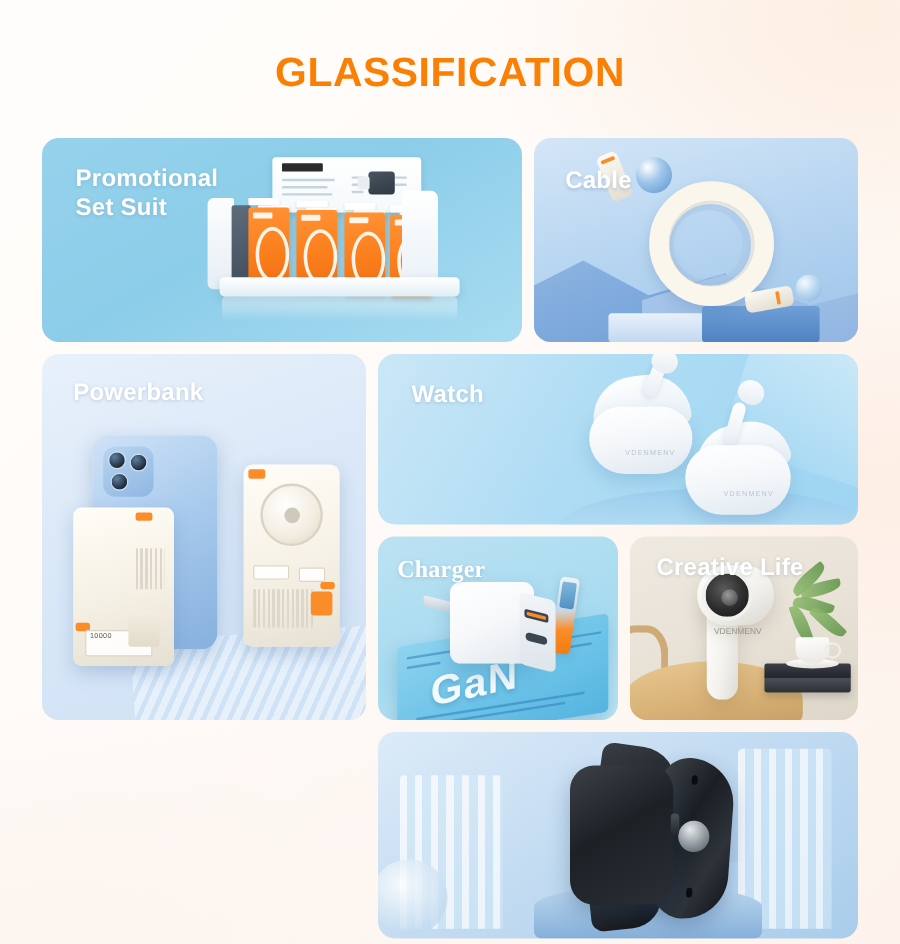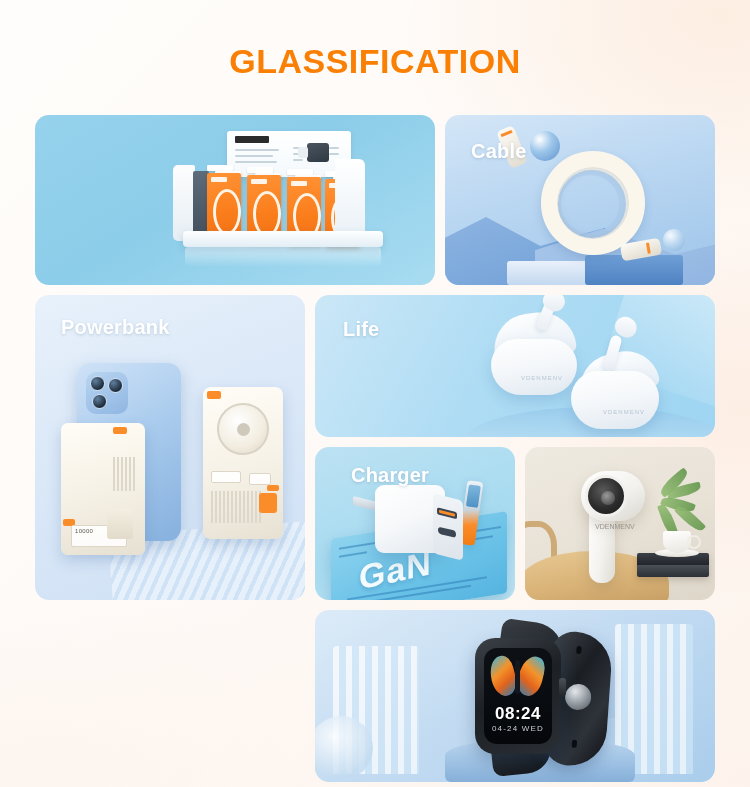--- a/index.html
+++ b/index.html
@@ -74,21 +74,21 @@
   #c-audio    { background: linear-gradient(120deg,#cbe7f7 0%,#aedcf4 45%,#9ed5f2 100%); }
   #c-charger  { background: linear-gradient(160deg,#bce2f3 0%,#a8dbf0 55%,#bfe5f4 100%); }
   #c-creative { background: linear-gradient(160deg,#efeae1 0%,#e8e2d7 50%,#ddd6c9 100%); }
   #c-incar    { background: linear-gradient(160deg,#1d4f85 0%,#1c4d83 35%,#2f6ea6 75%,#4b8ec2 100%); }
   #c-watch    { background: linear-gradient(150deg,#dcebf8 0%,#c4dcf2 45%,#a9cdec 100%); }
 
   .lbl-promo    { left: 28px; top: 22px; }
   .lbl-cable    { left: 26px; top: 24px; }
   .lbl-power    { left: 26px; top: 20px; }
   .lbl-audio    { left: 28px; top: 22px; }
-  .lbl-charger  { left: 36px; top: 16px; }
+  .lbl-charger  { left: 16px; top: 16px; font-family: Liberation Serif, serif; }
   .lbl-creative { left: 22px; top: 14px; }
   .lbl-incar    { left: 28px; top: 20px; text-shadow: 0 1px 4px rgba(10,35,70,0.45); }
   .lbl-watch    { left: 28px; top: 24px; }
 
   
   .art { position: absolute; inset: 0; z-index: 5; }
   .sh  { position: absolute; }
 
   
   .promo-base { left: 148px; top: 116px; width: 200px; height: 16px; background: linear-gradient(180deg,#ffffff,#e2eef5); border-radius: 4px; box-shadow: 0 3px 7px rgba(60,110,140,0.22); }
@@ -241,20 +241,22 @@
       <div class="sh pack" style="left:212px; top:60px;"></div>
       <div class="sh ptab" style="left:252px; top:54px;"></div>
       <div class="sh ptab" style="left:260px; top:60px;"></div>
       <div class="sh pack" style="left:252px; top:62px;"></div>
       <div class="sh ptab" style="left:290px; top:56px;"></div>
       <div class="sh ptab" style="left:298px; top:62px;"></div>
       <div class="sh pack" style="left:290px; top:64px;"></div>
       <div class="sh promo-side2"></div>
       <div class="sh promo-base"></div>
     </div>
+    <div class="card-label lbl-promo">Promotional
+Set Suit</div>
   </div>
 
   <div class="card" id="c-power">
     <div class="art">
       <div class="sh pb-lines"></div>
       <div class="sh pb-phone">
         <div class="pb-cam">
           <div class="pb-lens" style="left:4px; top:4px;"></div>
           <div class="pb-lens" style="left:22px; top:6px;"></div>
           <div class="pb-lens" style="left:6px; top:22px;"></div>
@@ -311,21 +313,21 @@
         <div class="au-logo" style="left:30px; top:36px;">VDENMENV</div>
       </div>
 
       <div class="sh au-lid" style="left:262px; top:58px; width:80px; height:42px; transform: rotate(-14deg);"></div>
       <div class="sh au-bud" style="left:292px; top:40px; width:11px; height:36px; transform: rotate(16deg);"></div>
       <div class="sh au-budhead" style="left:300px; top:22px; transform: rotate(28deg);"></div>
       <div class="sh au-case" style="left:256px; top:76px; width:88px; height:58px;">
         <div class="au-logo" style="left:32px; top:38px;">VDENMENV</div>
       </div>
     </div>
-    <div class="card-label lbl-audio">Life</div>
+    <div class="card-label lbl-audio">Watch</div>
   </div>
 
   <div class="card" id="c-charger">
     <div class="art">
       <div class="sh ch-board">
         <div class="ch-trace" style="left:8px; top:10px; width:36px; height:2px;"></div>
         <div class="ch-trace" style="left:8px; top:18px; width:28px; height:2px;"></div>
         <div class="ch-trace" style="left:140px; top:14px; width:30px; height:2px;"></div>
         <div class="ch-trace" style="left:140px; top:22px; width:22px; height:2px;"></div>
         <div class="ch-trace" style="left:16px; top:62px; width:140px; height:2px;"></div>
@@ -359,45 +361,37 @@
       <div class="sh cl-books"></div>
       <div class="sh cl-saucer"></div>
       <div class="sh cl-cup"></div>
       <div class="sh cl-fan-body">
           <div class="cl-fan-logo">VDENMENV</div>
         </div>
       <div class="sh cl-fan-head">
           <div class="cl-fan-grill"></div>
         </div>
     </div>
+    <div class="card-label lbl-creative">Creative Life</div>
   </div>
 
 
   <div class="card" id="c-watch">
     <div class="art">
       <div class="sh sw-arch"></div>
       <div class="sh sw-curtain" style="left:18px; top:36px; width:86px; height:128px;"></div>
       <div class="sh sw-curtain" style="left:300px; top:14px; width:78px; height:150px;"></div>
       <div class="sh sw-circle"></div>
       <div class="sh sw-podium"></div>
       <div class="sh sw-band-top"></div>
       <div class="sh sw-band-bot"></div>
       <div class="sh sw-strap">
         <div class="sw-buckle"></div>
         <div class="sw-hole" style="left:26px; top:14px;"></div>
         <div class="sw-hole" style="left:28px; top:108px;"></div>
       </div>
       <div class="sh sw-case">
         <div class="sw-crown"></div>
-        <div class="sw-screen">
-          <div class="sw-bfly">
-            <div class="sw-wing sw-wingL"></div>
-            <div class="sw-wing sw-wingR"></div>
-            <div class="sw-body"></div>
-          </div>
-          <div class="sw-time">08:24</div>
-          <div class="sw-date">04-24  WED</div>
-        </div>
       </div>
     </div>
   </div>
 
 </div>
 
 </body></html>

